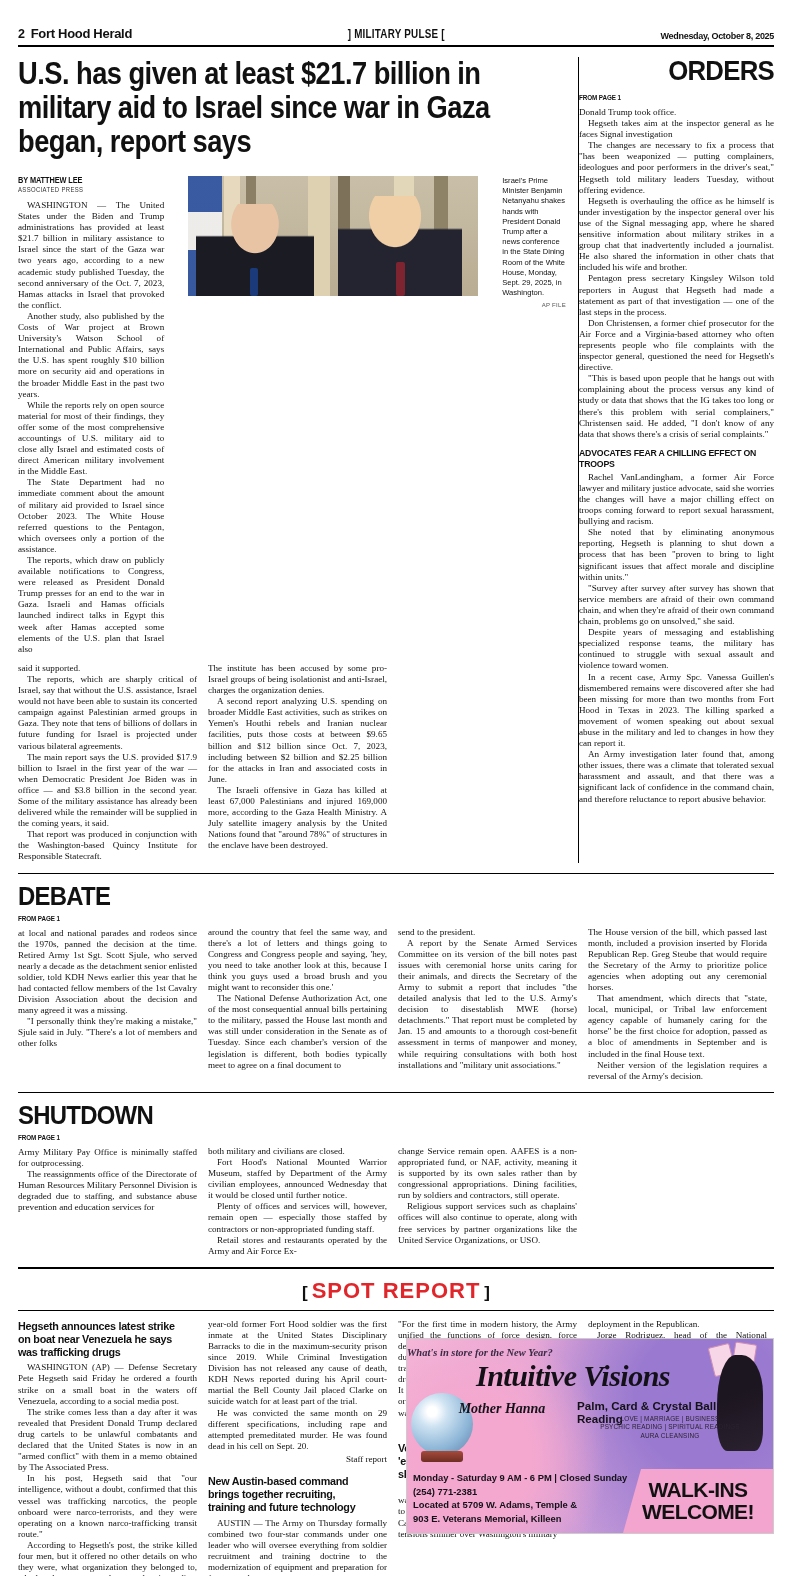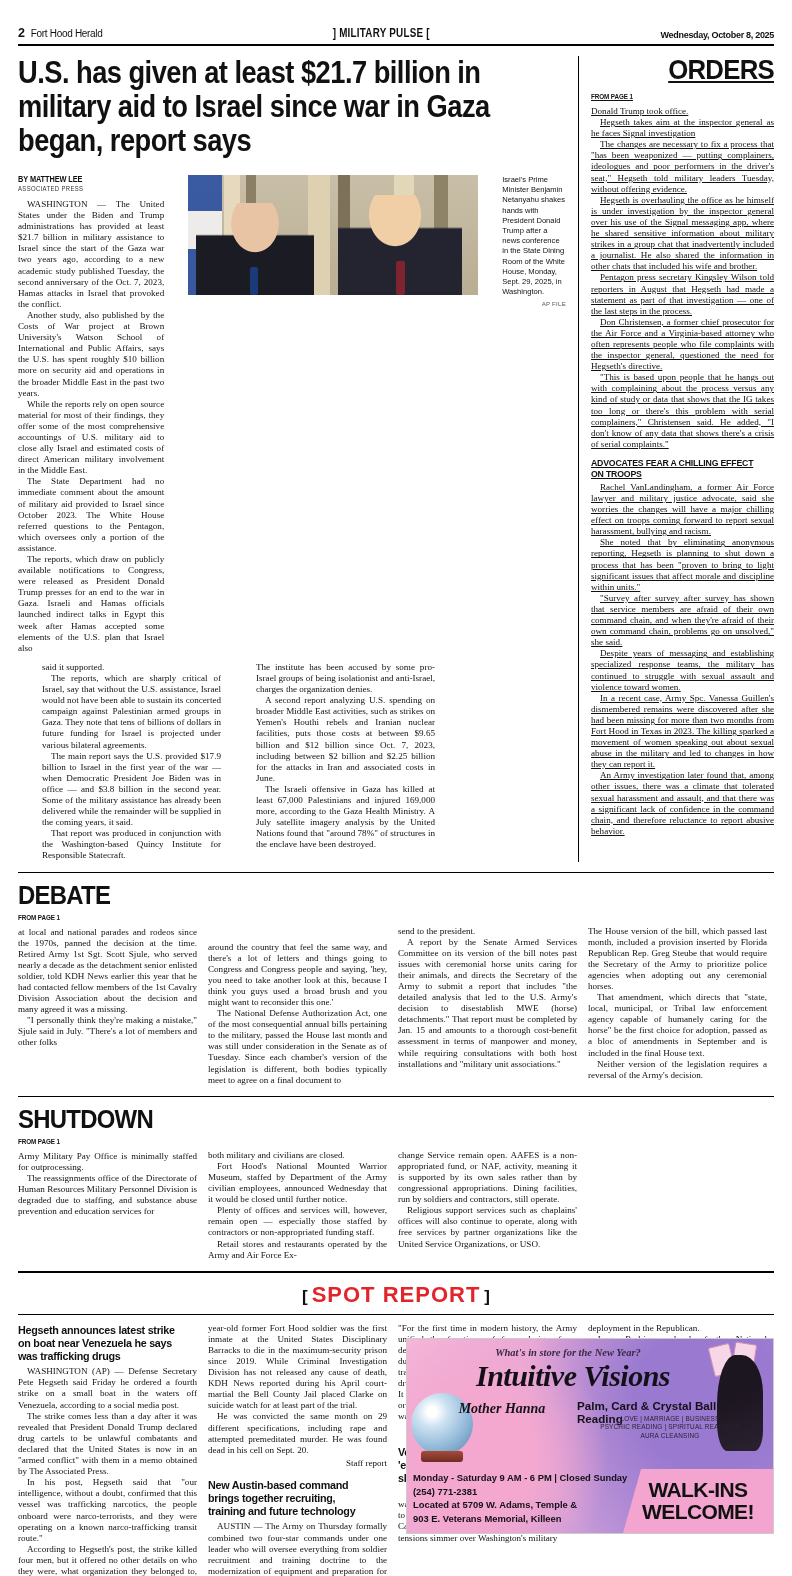--- a/index.html
+++ b/index.html
@@ -14,33 +14,33 @@
   .page { position: relative; width: 792px; height: 1576px; padding: 0 18px; }
 
   
   .masthead {
     display:flex; align-items:flex-end; justify-content:space-between;
     padding: 26px 0 4px 0;
     border-bottom: 2.4px solid #000;
   }
   .mh-left { display:flex; align-items:baseline; gap:6px; }
   .mh-pageno { font-family:"Liberation Sans", sans-serif; font-weight:bold; font-size:12.5px; letter-spacing:-0.3px;}
-  .mh-paper { font-family:"Liberation Sans", sans-serif; font-size:10px; font-weight:normal; letter-spacing:-0.3px; }
+  .mh-paper { font-family:"Liberation Sans", sans-serif; font-size:13px; font-weight:bold; letter-spacing:-0.3px; }
   .mh-center { font-family:"Liberation Sans", sans-serif; font-weight:bold; font-size:12px; letter-spacing:0.3px; transform: scaleX(0.82); }
   .mh-date { font-family:"Liberation Sans", sans-serif; font-size:9px; font-weight:bold; letter-spacing:-0.3px; }
 
   
   .col-text { font-size:9.1px; line-height:11.1px; text-align:justify; hyphens:auto; }
   .col-text p { margin:0; text-indent:9px; }
   .col-text p.noind { text-indent:0; }
 
   
   .top-wrap { display:flex; gap:0; padding-top:10px; }
   .top-main { width: 560px; padding-right:12px; }
-  .rail { width: 196px; padding-left:12px; border-left:1.2px solid #000;text-decoration:underline; }
+  .rail { width: 196px; border-left:1.2px solid #000; }
 
   .hl-main {
     font-family:"Liberation Sans", sans-serif;
     font-weight:bold; font-size:31px; line-height:34px;
     letter-spacing:-0.6px; transform:scaleX(0.88); transform-origin:left top;
     margin:0 0 12px 0; width:114%;
   }
   .byline { font-family:"Liberation Sans", sans-serif; font-weight:bold;
             font-size:8.2px; letter-spacing:-0.1px; transform:scaleX(0.9);
             transform-origin:left; }
@@ -81,21 +81,21 @@
   }
   .frompage { font-family:"Liberation Sans", sans-serif; font-weight:bold;
               font-size:7px; letter-spacing:-0.1px; margin-bottom:6px; transform:scaleX(0.9);
               transform-origin:left;}
   .subhead { font-family:"Liberation Sans", sans-serif; font-weight:bold;
              font-size:9.4px; line-height:11px; letter-spacing:-0.2px;
              margin:7px 0 3px 0; transform:scaleX(0.93); transform-origin:left;}
 
   
   .three-col { display:flex; gap:11px; margin-top:8px; }
-  .three-col > div { width:179px;margin-left:24px; }
+  .three-col > div { width:179px; }
 
   .hr-thin { border-top:1.2px solid #000; margin:10px 0 0 0; }
   .hr-thick { border-top:2.4px solid #000; margin:10px 0 0 0; }
 
   
   .sec { padding-top:9px; }
   .sec-head {
     font-family:"Liberation Sans", sans-serif; font-weight:bold;
     font-size:26px; line-height:26px; letter-spacing:-0.8px;
     transform:scaleX(0.92); transform-origin:left; margin:0 0 6px 0;
@@ -120,21 +120,21 @@
 
   
   .ad {
     position:relative; width:368px; height:196px; overflow:hidden;
     background:
       radial-gradient(circle at 18% 62%, #f4a8cf 0 18%, rgba(0,0,0,0) 42%),
       radial-gradient(circle at 82% 30%, #9a7ad0 0 22%, rgba(0,0,0,0) 55%),
       linear-gradient(115deg,#f5b7d8 0%, #e8a8d6 28%, #c79ad8 58%, #9b84d4 100%);
     border:1px solid #ccc;
   }
-  .ad-tag { position:absolute; top:8px; left:0; right:44px; text-align:center;
+  .ad-tag { position:absolute; top:8px; left:0; right:44px; text-align:left;
             font-family:"Liberation Serif", serif; font-style:italic; font-weight:bold;
             font-size:10.5px; color:#3a2a45; }
   .ad-title { position:absolute; top:20px; left:0; right:34px; text-align:center;
               font-family:"Liberation Serif", serif; font-style:italic; font-weight:bold;
               font-size:30px; color:#141018; letter-spacing:-0.5px; }
   .ad-name { position:absolute; top:62px; left:20px; width:150px; text-align:center;
              font-family:"Liberation Serif", serif; font-style:italic; font-weight:bold;
              font-size:14px; color:#16121a; }
   .ad-serv { position:absolute; top:60px; left:170px; width:182px; text-align:left;
              font-family:"Liberation Sans", sans-serif; font-weight:bold;
@@ -262,21 +262,21 @@
     <div class="cols4">
       <div>
         <div class="sec-head">DEBATE</div>
         <div class="frompage">FROM PAGE 1</div>
         <div class="col-text">
           <p class="noind">at local and national parades and rodeos since the 1970s, panned the decision at the time. Retired Army 1st Sgt. Scott Sjule, who served nearly a decade as the detachment senior enlisted soldier, told KDH News earlier this year that he had contacted fellow members of the 1st Cavalry Division Association about the decision and many agreed it was a missing.</p>
           <p>"I personally think they're making a mistake," Sjule said in July. "There's a lot of members and other folks</p>
         </div>
       </div>
       <div>
-        <div class="col-text" style="margin-top:60px">
+        <div class="col-text" style="margin-top:44px">
           <p class="noind">around the country that feel the same way, and there's a lot of letters and things going to Congress and Congress people and saying, 'hey, you need to take another look at this, because I think you guys used a broad brush and you might want to reconsider this one.'</p>
           <p>The National Defense Authorization Act, one of the most consequential annual bills pertaining to the military, passed the House last month and was still under consideration in the Senate as of Tuesday. Since each chamber's version of the legislation is different, both bodies typically meet to agree on a final document to</p>
         </div>
       </div>
       <div>
         <div class="col-text" style="margin-top:44px">
           <p class="noind">send to the president.</p>
           <p>A report by the Senate Armed Services Committee on its version of the bill notes past issues with ceremonial horse units caring for their animals, and directs the Secretary of the Army to submit a report that includes "the detailed analysis that led to the U.S. Army's decision to disestablish MWE (horse) detachments." That report must be completed by Jan. 15 and amounts to a thorough cost-benefit assessment in terms of manpower and money, while requiring consultations with both host installations and "military unit associations."</p>
         </div>
       </div>

